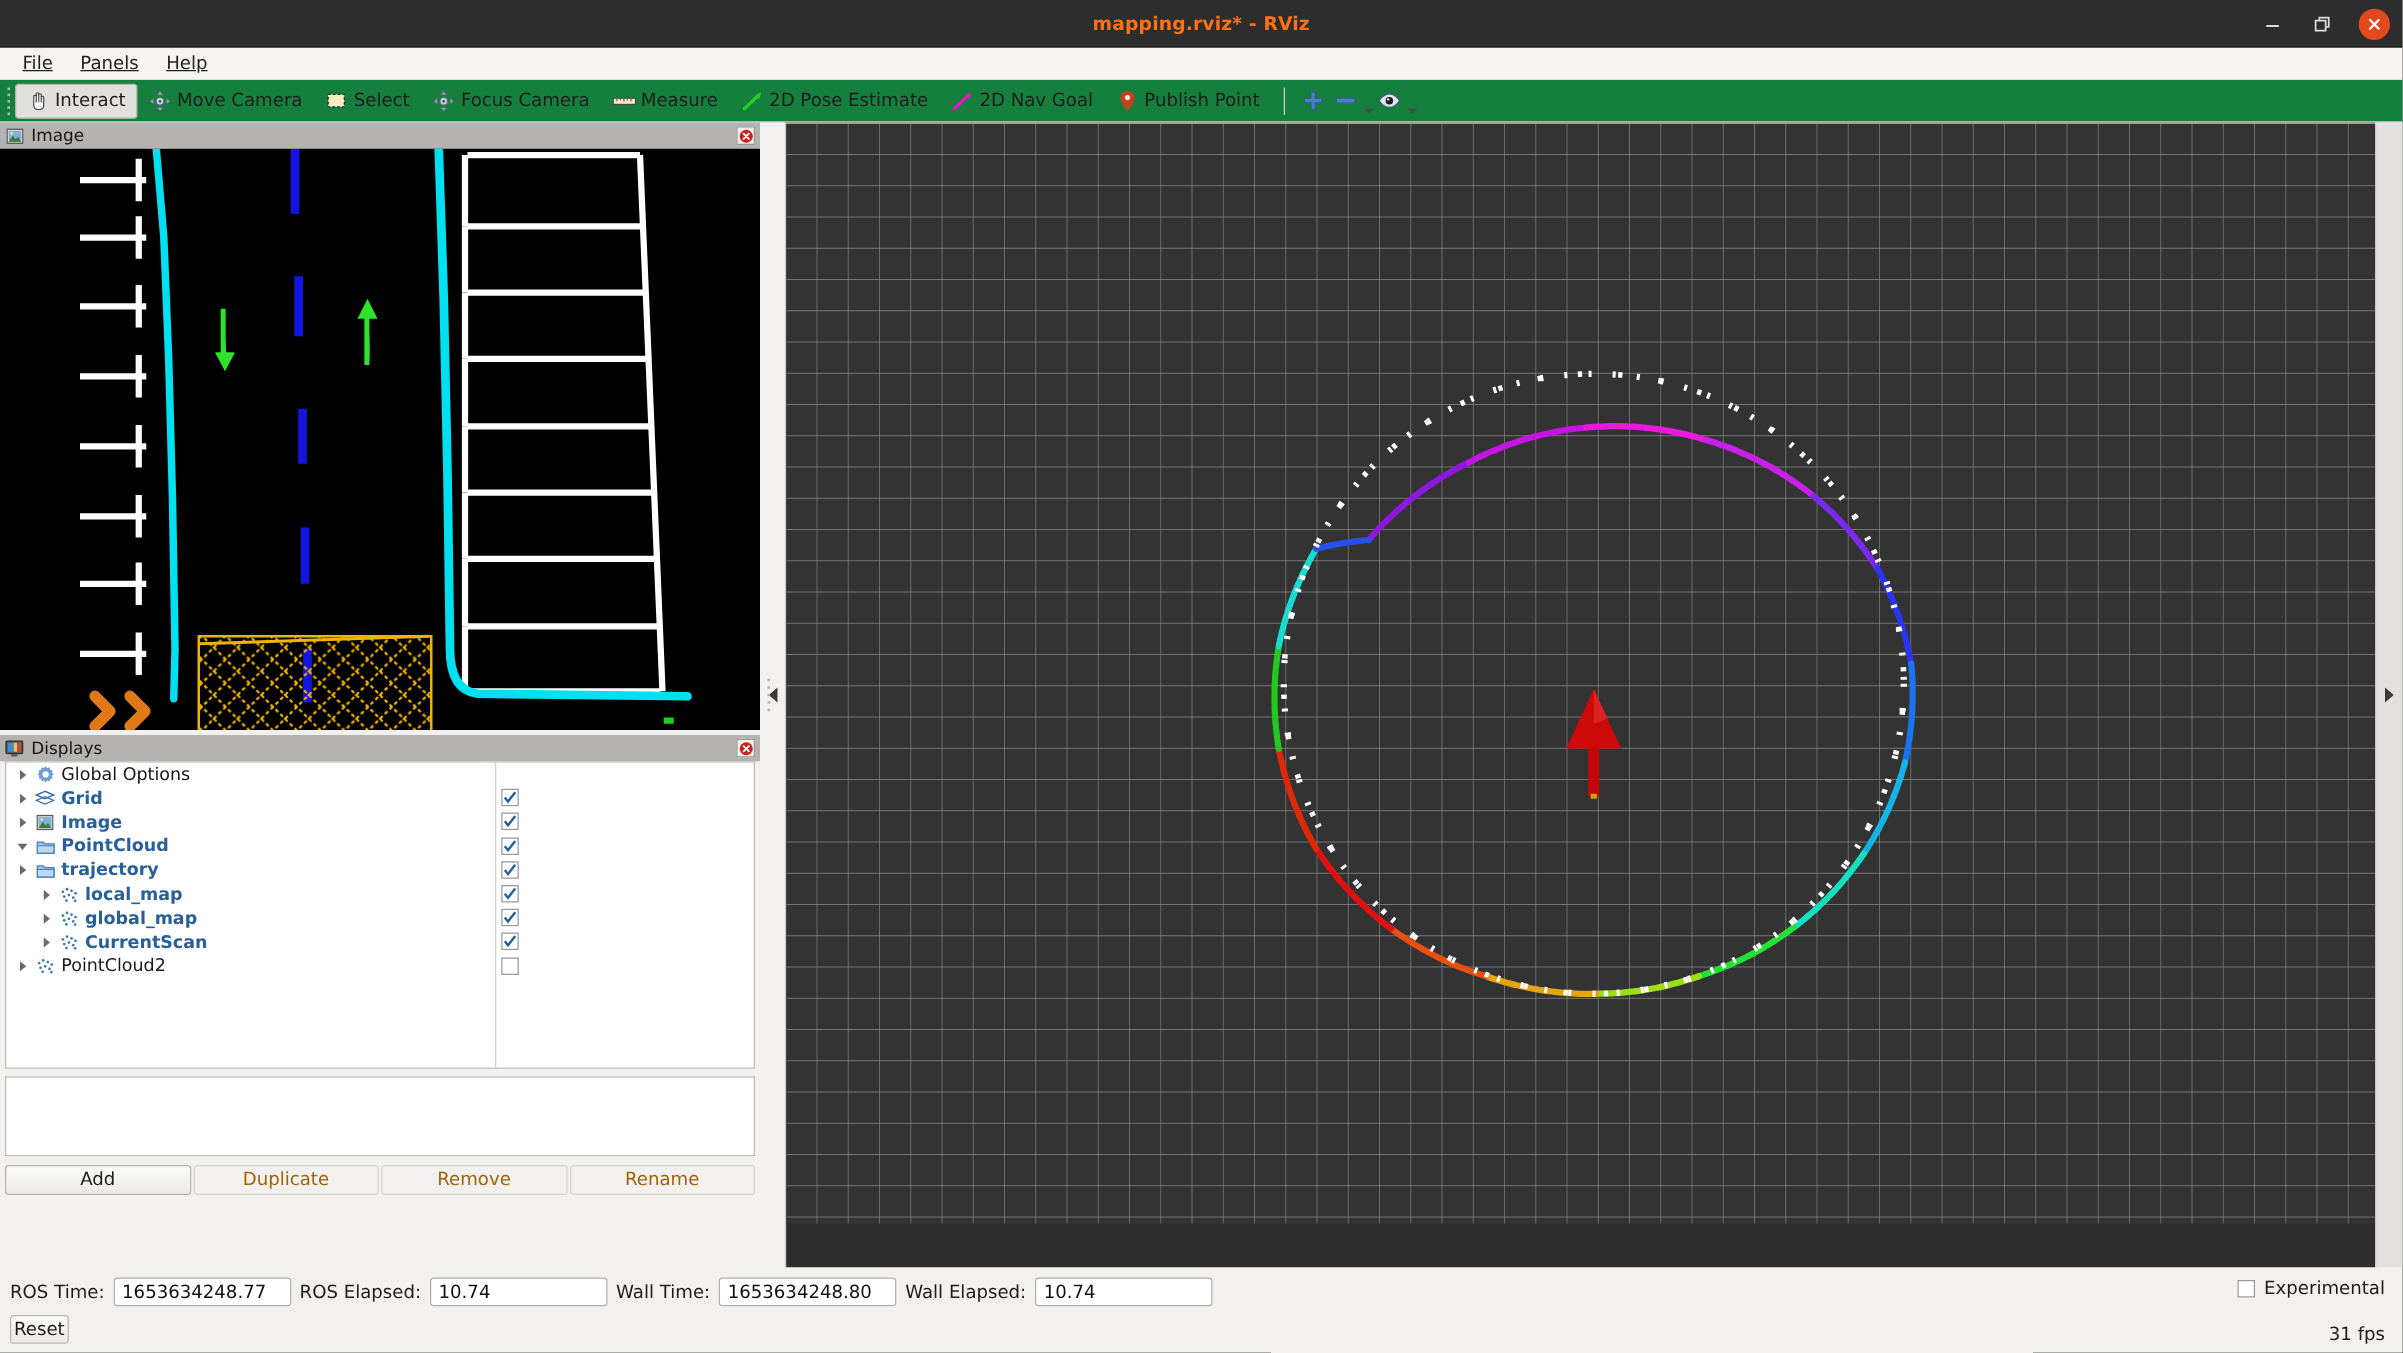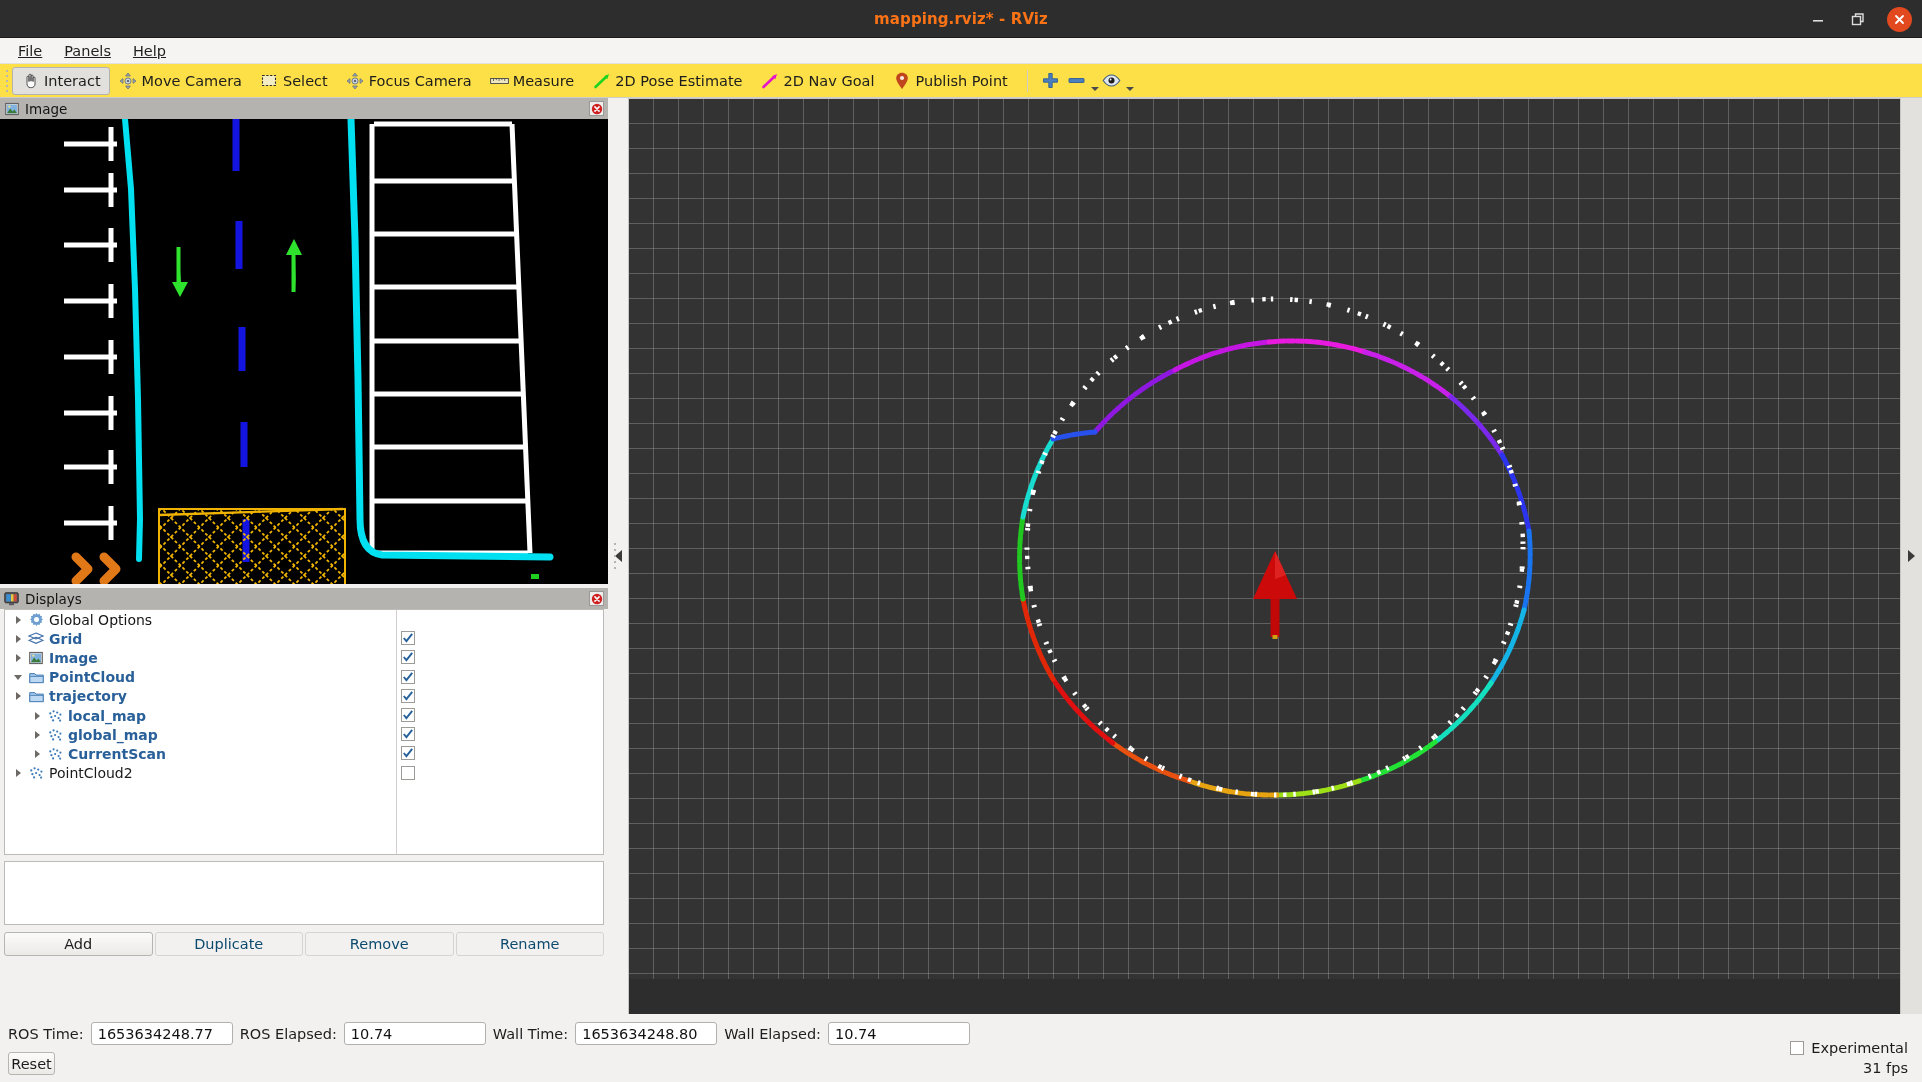--- a/index.html
+++ b/index.html
@@ -30,21 +30,21 @@
   
   .menubar {
     height:26px; flex:0 0 26px; background:#f5f4f3; display:flex; align-items:center;
     padding-left:8px; gap:2px; border-bottom:1px solid #e3e1de;
   }
   .menuitem { padding:3px 10px; font-size:14.5px; color:#1f1f1f; border-radius:2px; }
   .menuitem u { text-decoration:underline; }
 
   
   .toolbar {
-    height:34px; flex:0 0 34px; background:#fde047; display:flex; align-items:center;
+    height:34px; flex:0 0 34px; background:#15803d; display:flex; align-items:center;
     border-bottom:1px solid #cfcdc9; padding-left:2px;
   }
   .grip { width:10px; height:28px; display:flex; flex-direction:column; justify-content:center; align-items:center; gap:3px; }
   .grip i { width:2px; height:2px; background:#b9b6b1; display:block; }
   .tbtn {
     height:28px; display:flex; align-items:center; gap:4px; padding:0 8px;
     font-size:14.5px; color:#1d1d1d; border:1px solid transparent; border-radius:3px;
     white-space:nowrap;
   }
   .tbtn.checked { background:#e2e0dd; border:1px solid #b5b2ad; }
@@ -97,21 +97,21 @@
   .tchk svg { display:block; }
   .indent { margin-left:19px; }
 
   .propbox { flex:0 0 64px; background:#ffffff; border:1px solid #bdbbb7; margin:6px 4px 0 4px; }
   .btnrow { flex:0 0 auto; display:flex; gap:2px; padding:7px 4px 6px 4px;justify-content:space-between; }
   .pbtn {
     flex:1 1 0; height:24px; border:1px solid #b7b5b1; border-radius:3px;
     background:linear-gradient(#fbfbfa,#eceae7); font-size:14.5px; color:#1d1d1d;
     display:flex; align-items:center; justify-content:center;
   }
-  .pbtn.disabled { color:#0c4a6e; background:#f2f1f0; border-color:#d6d4d0; }
+  .pbtn.disabled { color:#a16207; background:#f2f1f0; border-color:#d6d4d0; }
 
   
   .vsplit { width:20px; flex:0 0 20px; background:#f2f1f0; position:relative; display:flex; align-items:center; justify-content:center; }
   .vsplit .dots { position:absolute; top:50%; transform:translateY(-50%); left:6px; display:flex; flex-direction:column; gap:4px; }
   .vsplit .dots i { width:2px;height:2px;background:#b5b3af;display:block; }
   .collapse-l { width:0;height:0;border-top:6px solid transparent;border-bottom:6px solid transparent;border-right:7px solid #3b3a38; }
   .collapse-r { width:0;height:0;border-top:6px solid transparent;border-bottom:6px solid transparent;border-left:7px solid #3b3a38; }
 
   
   .view3d { flex:1 1 auto; position:relative; overflow:hidden; background:#2d2d2d; border-left:1px solid #c8c6c2; border-top:1px solid #c8c6c2;}
@@ -131,21 +131,21 @@
     font-size:14.5px; color:#111; padding:0 6px; display:flex; align-items:center;
     font-family:"DejaVu Sans","Liberation Sans",sans-serif;
   }
   .w-time { width:142px; }
   .w-el { width:142px; }
   .resetbtn {
     margin-top:5px; width:47px; height:23px; border:1px solid #b7b5b1; border-radius:3px;
     background:linear-gradient(#fbfbfa,#eceae7); font-size:14.5px;
     display:flex;align-items:center;justify-content:center;
   }
-  .exp { position:absolute; right:14px; top:26px; display:flex; align-items:center; gap:7px; font-size:14.5px; }
+  .exp { position:absolute; right:14px; top:9px; display:flex; align-items:center; gap:7px; font-size:14.5px; }
   .expbox { width:14px;height:14px;border:1px solid #9d9b97; background:#fff; }
   .fps { position:absolute; right:14px; bottom:6px; font-size:14.5px; color:#1d1d1d; }
 </style>
 </head>
 <body>
 
 <div class="app">
 
   <div class="titlebar">
     <div class="title">mapping.rviz* - RViz</div>

